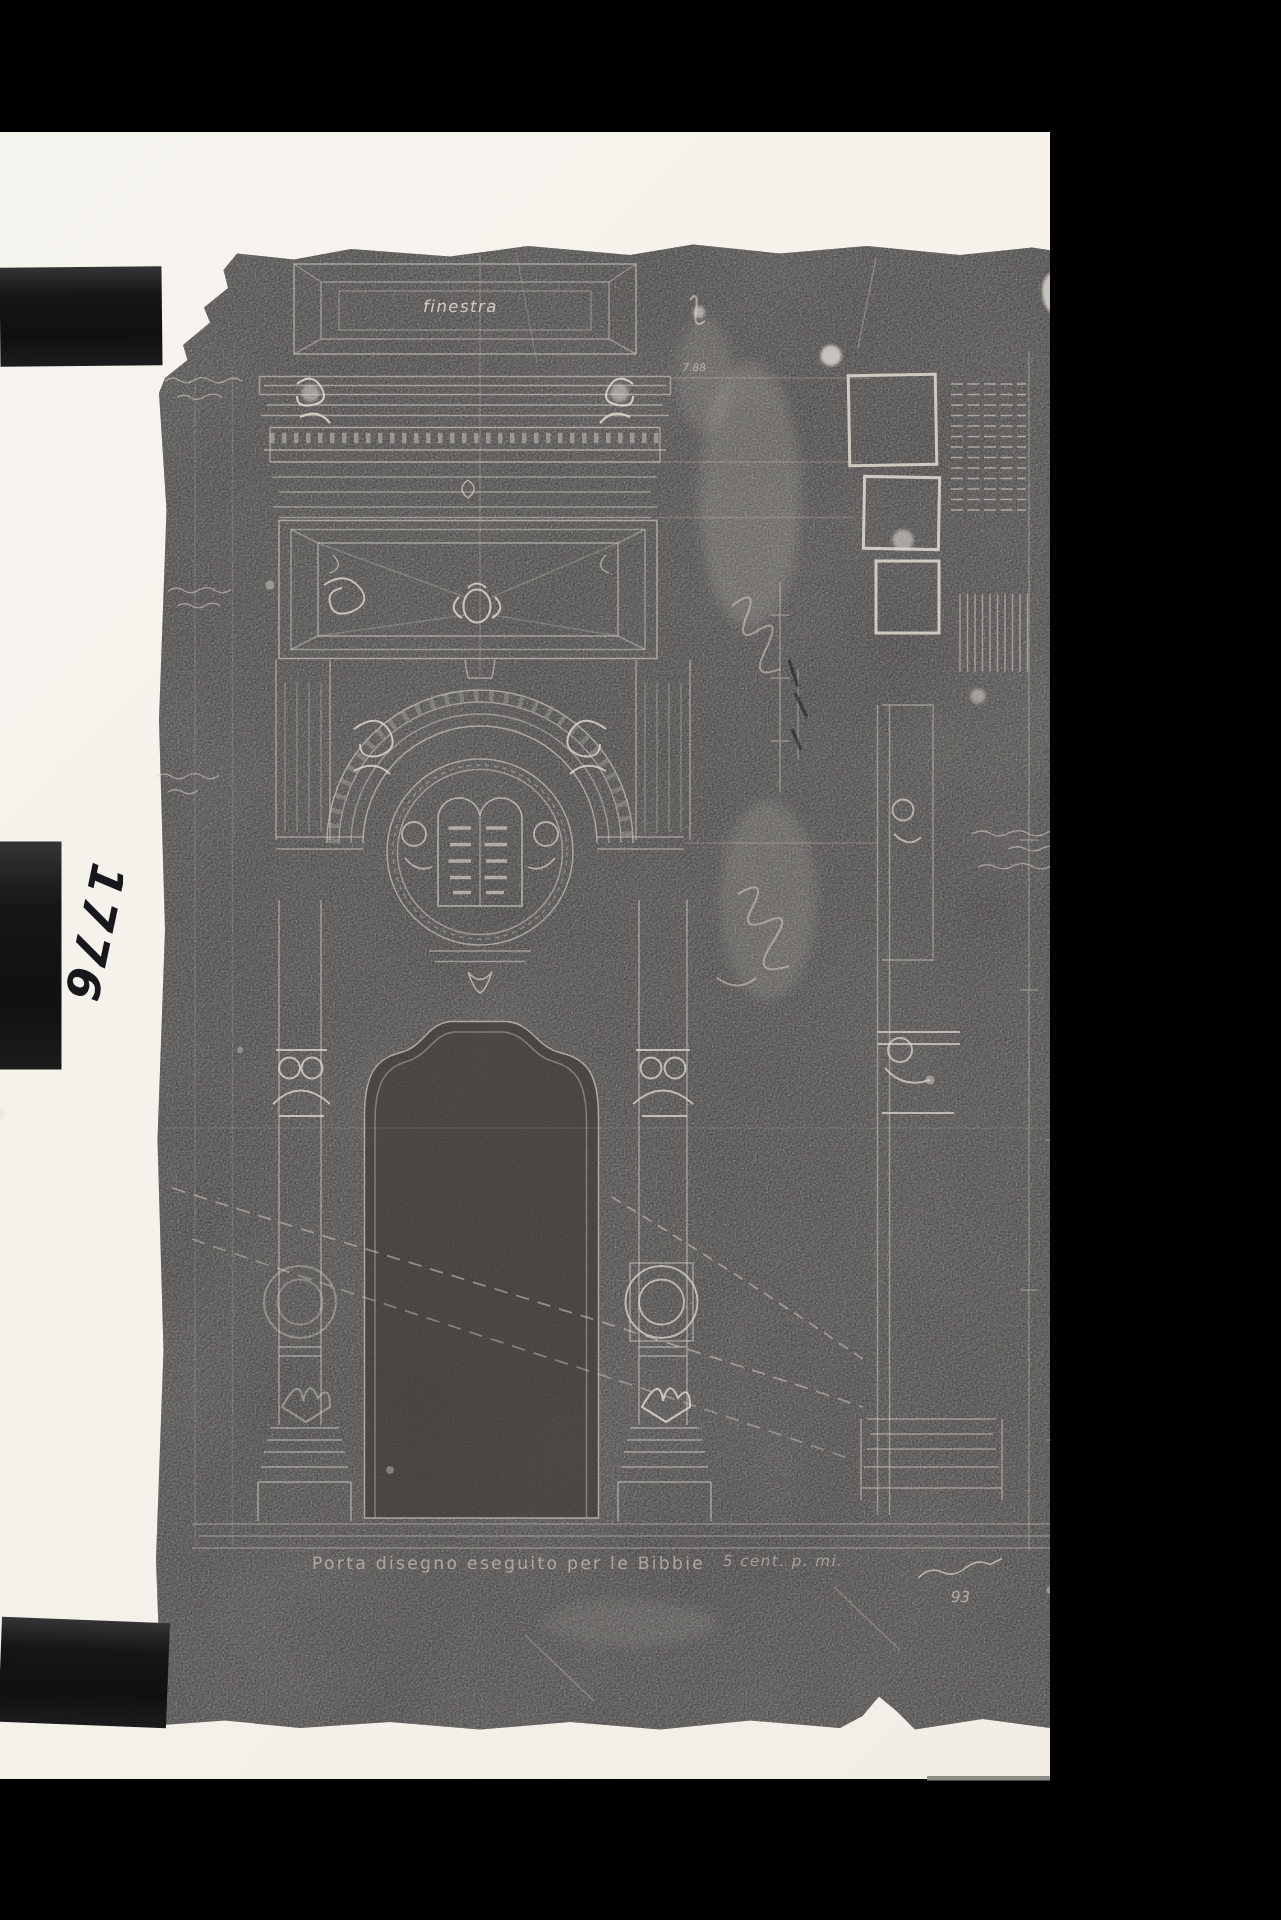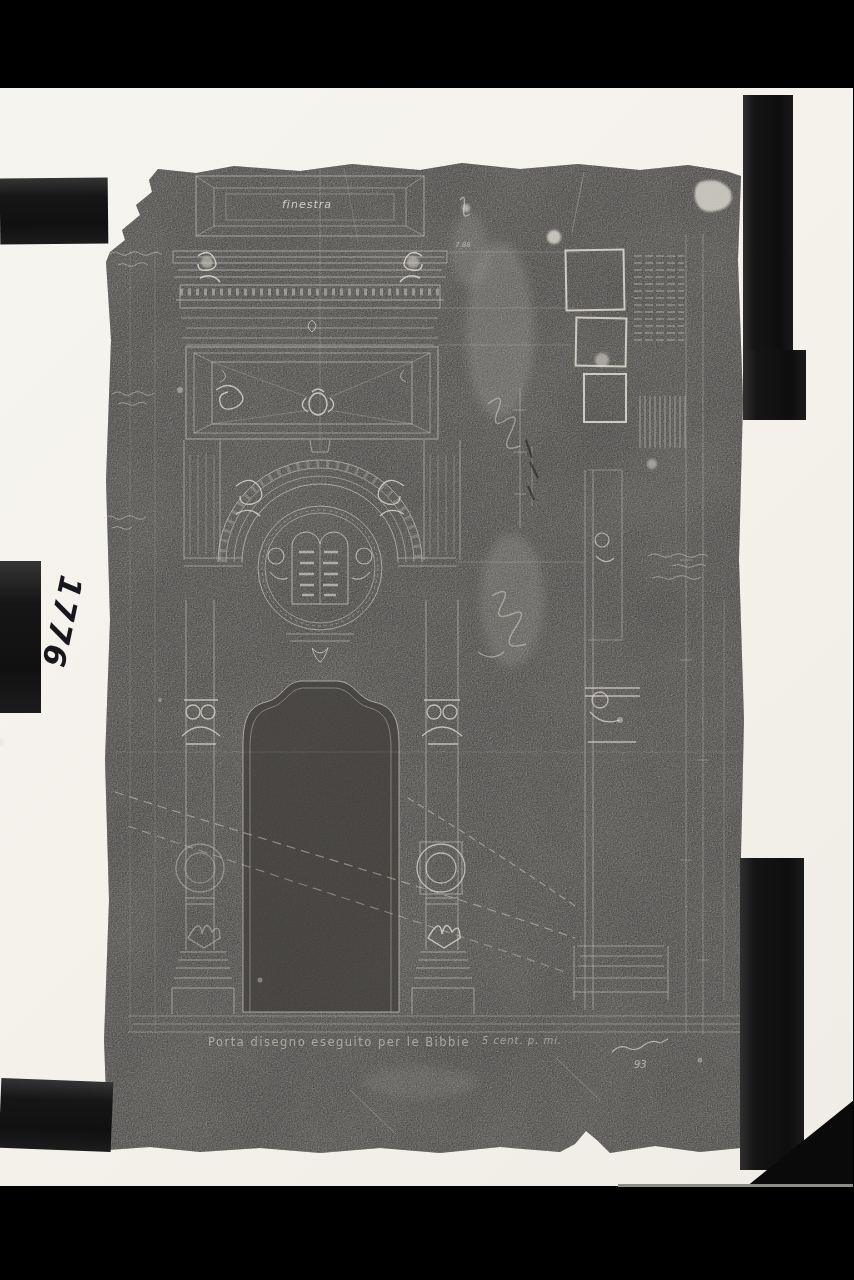--- a/index.html
+++ b/index.html
@@ -1,16 +1,16 @@
 <!DOCTYPE html>
 <html><head>
 <meta charset="utf-8">
 <style>
   html,body{margin:0;padding:0;background:#000;}
-  .stage{position:relative;width:853px;height:1280px;background:#000;overflow:hidden;
+  .stage{position:relative;width:700px;height:1280px;background:#000;overflow:hidden;
          font-family:"DejaVu Sans",sans-serif;}
   .mount{position:absolute;left:0;top:88px;width:854px;height:1098px;
          background:linear-gradient(135deg,#f6f4ee 0%,#f3f1ea 55%,#efede6 100%);}
   .clamp{position:absolute;background:linear-gradient(180deg,#343434 0%,#161616 28%,#101010 70%,#1c1c1c 100%);}
   .clamp.vert{background:linear-gradient(90deg,#2f2f2f 0%,#151515 22%,#0e0e0e 75%,#1a1a1a 100%);}
   .clamp-left-top{left:0;top:178px;width:108px;height:66px;transform:rotate(-.6deg);}
   .clamp-left-mid{left:0;top:561px;width:41px;height:152px;}
   .clamp-left-bottom{left:0;top:1080px;width:112px;height:70px;transform:rotate(2.2deg);}
   .clamp-right-top{left:743px;top:95px;width:50px;height:268px;}
   .clamp-right-top-b{left:743px;top:350px;width:63px;height:70px;}

